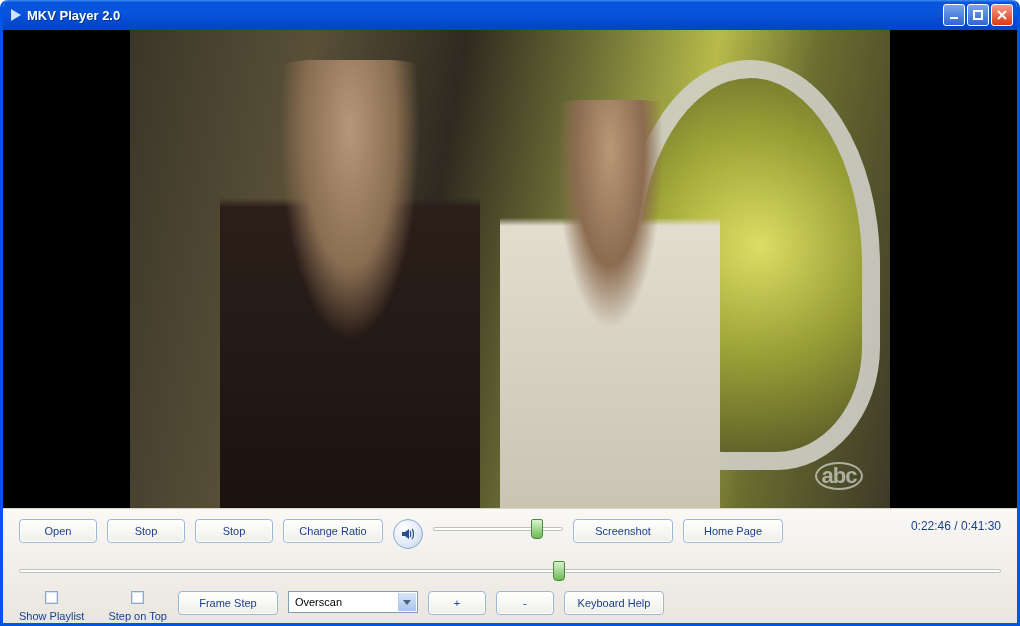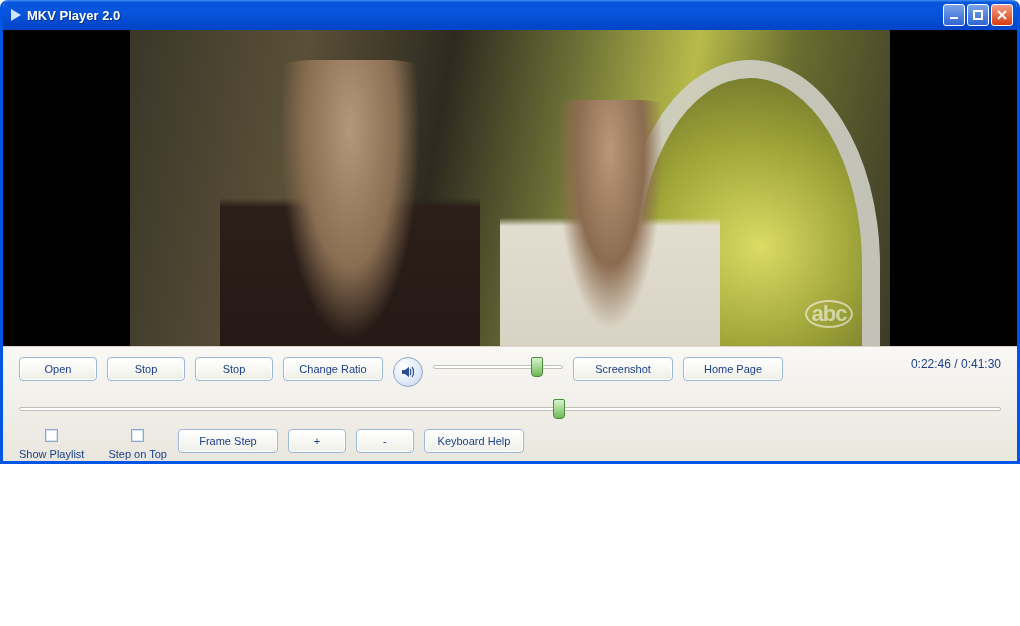--- a/index.html
+++ b/index.html
@@ -6,21 +6,21 @@
   body {
     font-family: Tahoma, Arial, sans-serif;
     font-size: 11px;
     background: #fff;
     width: 1020px;
     height: 626px;
     overflow: hidden;
   }
   .window {
     width: 1020px;
-    height: 464px;
+    height: 626px;
     border: 3px solid #0055e5;
     border-top: none;
     border-radius: 8px 8px 0 0;
     overflow: hidden;
     display: flex;
     flex-direction: column;
   }
   .titlebar {
     height: 30px;
     background: linear-gradient(to bottom, #3f8cf3 0%, #0855dd 8%, #0855dd 40%, #0346c9 88%, #0346c9 100%);
@@ -90,21 +90,21 @@
     border-radius: 80px 80px 10px 10px;
   }
   .hatch {
     position: absolute; right: 10px; top: 30px; width: 260px; height: 410px;
     border: 18px solid #d0d0c7;
     border-radius: 50% 50% 40% 40% / 50% 50% 30% 30%;
     background: radial-gradient(circle at 55% 45%, #e7e86a 0%, #a0a637 45%, #5b5d28 90%);
     opacity: .9;
   }
   .watermark {
-    position: absolute; right: 37px; bottom: 18px;
+    position: absolute; right: 27px; bottom: 18px;
     font-family: Arial, sans-serif;
     font-size: 22px; font-weight: bold;
     color: rgba(255,255,255,.55);
     letter-spacing: -1px;
     border: 2px solid rgba(255,255,255,.55);
     border-radius: 50%;
     width: 48px; height: 28px;
     display:flex; align-items:center; justify-content:center;
     text-transform: lowercase;
   }
@@ -285,20 +285,24 @@
     <div class="row">
       <label class="chk">
         <span class="box"></span>
         <span>Show Playlist</span>
       </label>
       <label class="chk" style="margin-left:14px">
         <span class="box"></span>
         <span>Step on Top</span>
       </label>
       <div class="xp-btn wide" style="margin-left:1px">Frame Step</div>
+      <div class="select">
+        <span>Overscan</span>
+        <span class="arrow-btn"></span>
+      </div>
       <div class="xp-btn narrow">+</div>
       <div class="xp-btn narrow">-</div>
       <div class="xp-btn wide">Keyboard Help</div>
     </div>
 
   </div>
 
 </div>
 
 </body></html>

